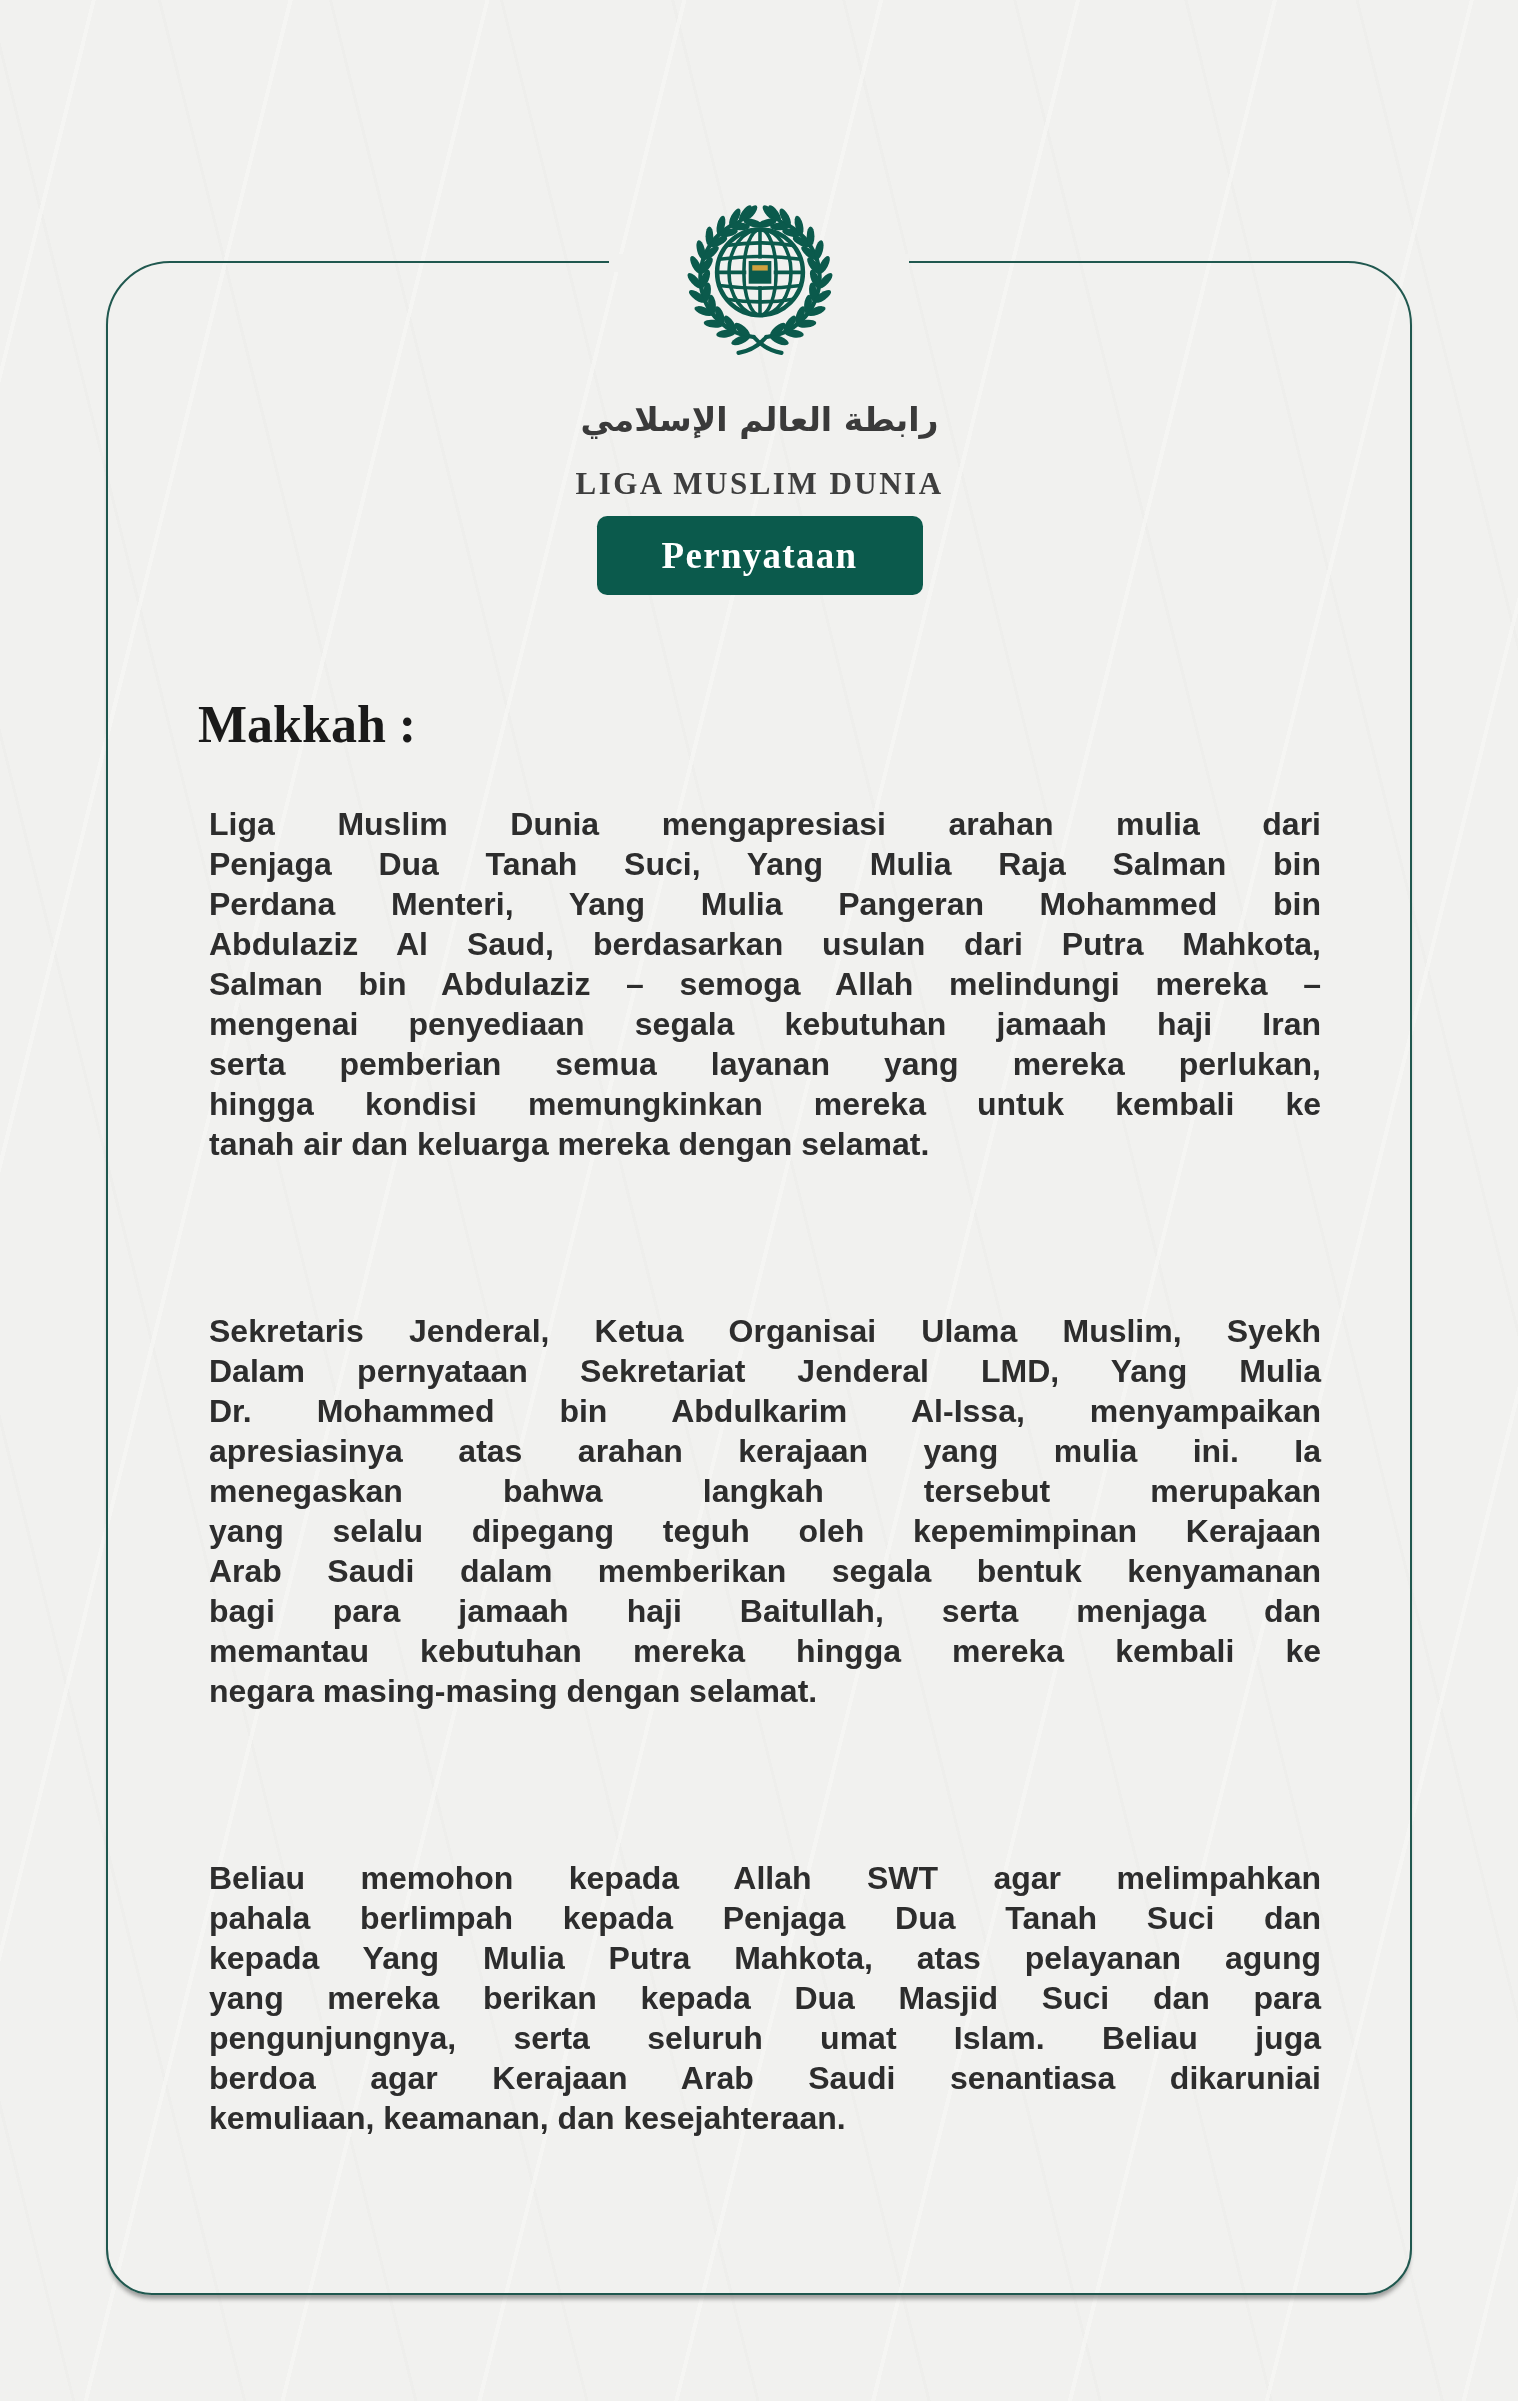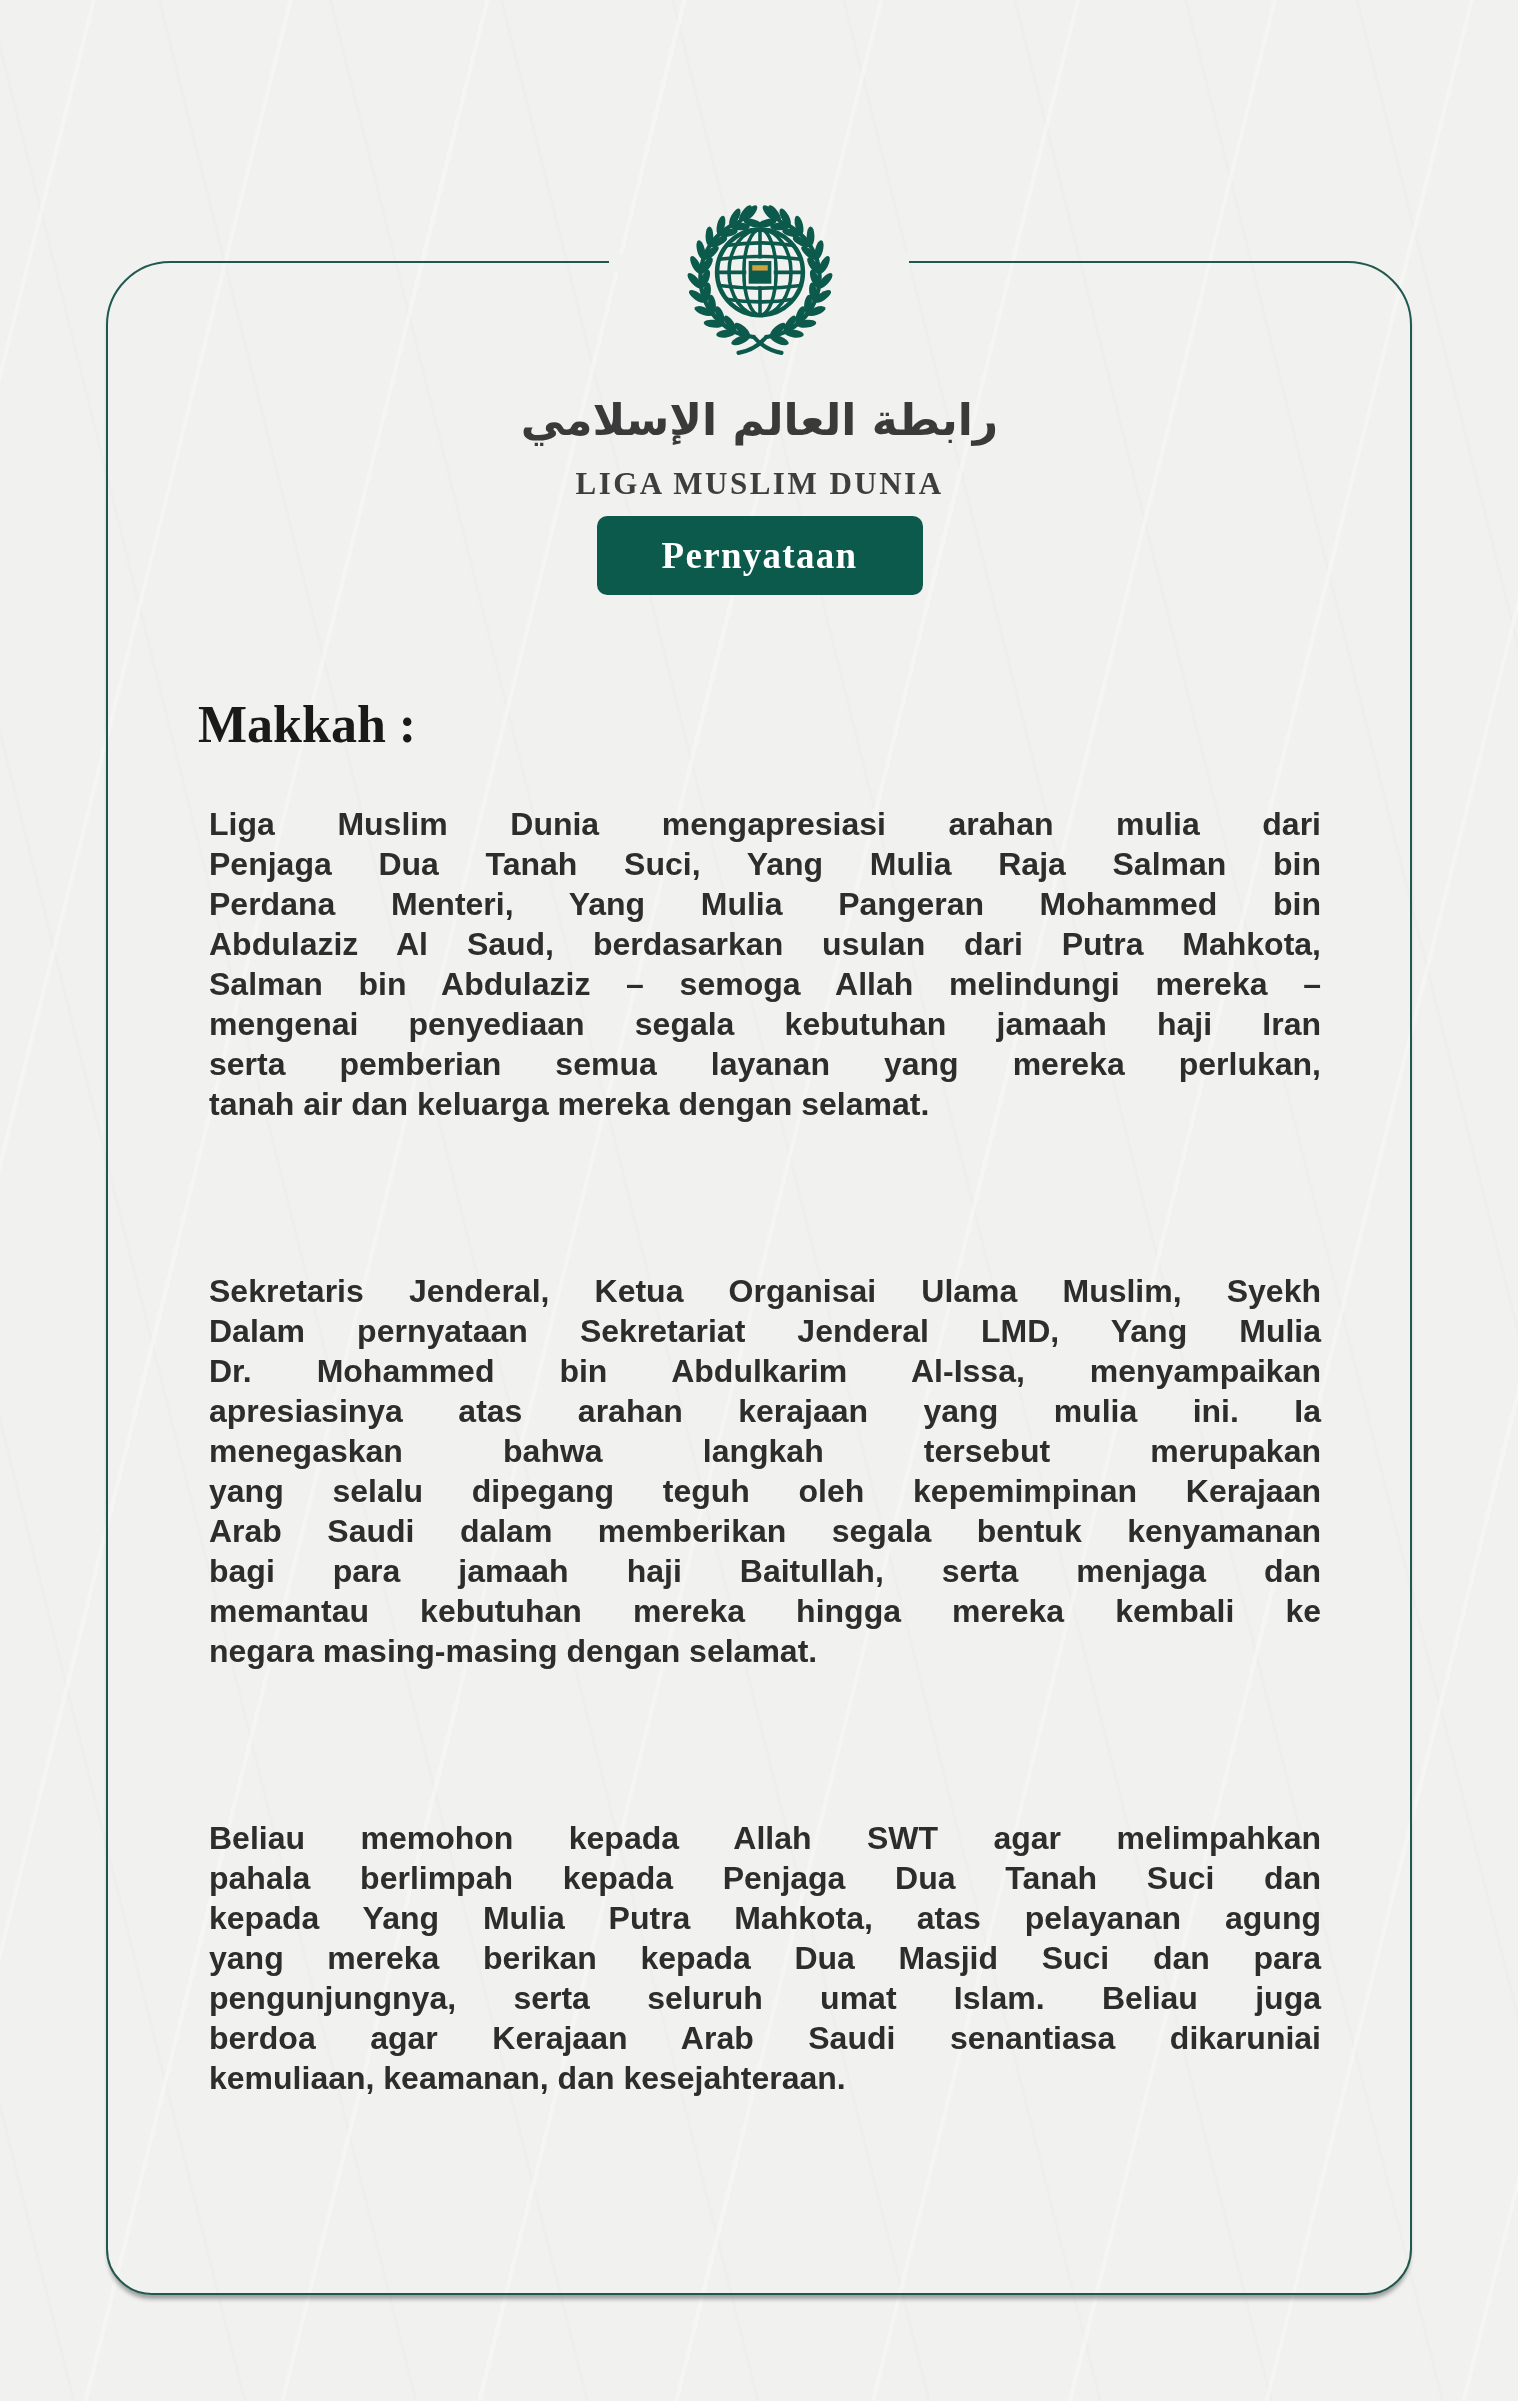--- a/index.html
+++ b/index.html
@@ -24,21 +24,21 @@
     border:2.5px solid var(--border);
     border-radius:64px 64px 46px 46px;
     box-shadow:0 5.7px 4.5px -2.5px rgba(55,55,55,.45);
   }
   #border-mask{position:absolute;left:609px;top:254px;width:300px;height:18px;background:var(--bg);}
   #logo-wrap{position:absolute;top:193px;left:50%;transform:translateX(-50%);width:167px;line-height:0;}
   #logo-wrap svg{width:167px;height:179px;}
   #arabic{
     position:absolute;top:372px;left:0;width:100%;text-align:center;
     direction:rtl;font-family:"DejaVu Sans",sans-serif;font-weight:bold;
-    font-size:44px;line-height:96px;color:#3a3a3a;
+    font-size:33px;line-height:96px;color:#3a3a3a;
   }
   #org-name{
     position:absolute;top:465px;left:0;width:100%;text-align:center;
     font-family:"Liberation Serif",serif;font-weight:bold;
     font-size:31px;line-height:38px;letter-spacing:2.5px;color:#3e3e3e;
   }
   #badge{
     position:absolute;top:516px;left:50%;transform:translateX(-50%);
     width:326px;height:79px;background:var(--green);border-radius:10.2px;
     display:flex;align-items:center;justify-content:center;
@@ -156,20 +156,21 @@
     <div class="dateline">Makkah :</div>
     <div id="paragraphs">
         <div class="para">
           <div class="line">Liga Muslim Dunia mengapresiasi arahan mulia dari</div>
           <div class="line">Penjaga Dua Tanah Suci, Yang Mulia Raja Salman bin</div>
           <div class="line">Perdana Menteri, Yang Mulia Pangeran Mohammed bin</div>
           <div class="line">Abdulaziz Al Saud, berdasarkan usulan dari Putra Mahkota,</div>
           <div class="line">Salman bin Abdulaziz – semoga Allah melindungi mereka –</div>
           <div class="line">mengenai penyediaan segala kebutuhan jamaah haji Iran</div>
           <div class="line">serta pemberian semua layanan yang mereka perlukan,</div>
+          <div class="line">hingga kondisi memungkinkan mereka untuk kembali ke</div>
           <div class="line end">tanah air dan keluarga mereka dengan selamat.</div>
         </div>
         <div class="para">
           <div class="line">Sekretaris Jenderal, Ketua Organisai Ulama Muslim, Syekh</div>
           <div class="line">Dalam pernyataan Sekretariat Jenderal LMD, Yang Mulia</div>
           <div class="line">Dr. Mohammed bin Abdulkarim Al-Issa, menyampaikan</div>
           <div class="line">apresiasinya atas arahan kerajaan yang mulia ini. Ia</div>
           <div class="line">menegaskan bahwa langkah tersebut merupakan</div>
           <div class="line">yang selalu dipegang teguh oleh kepemimpinan Kerajaan</div>
           <div class="line">Arab Saudi dalam memberikan segala bentuk kenyamanan</div>

